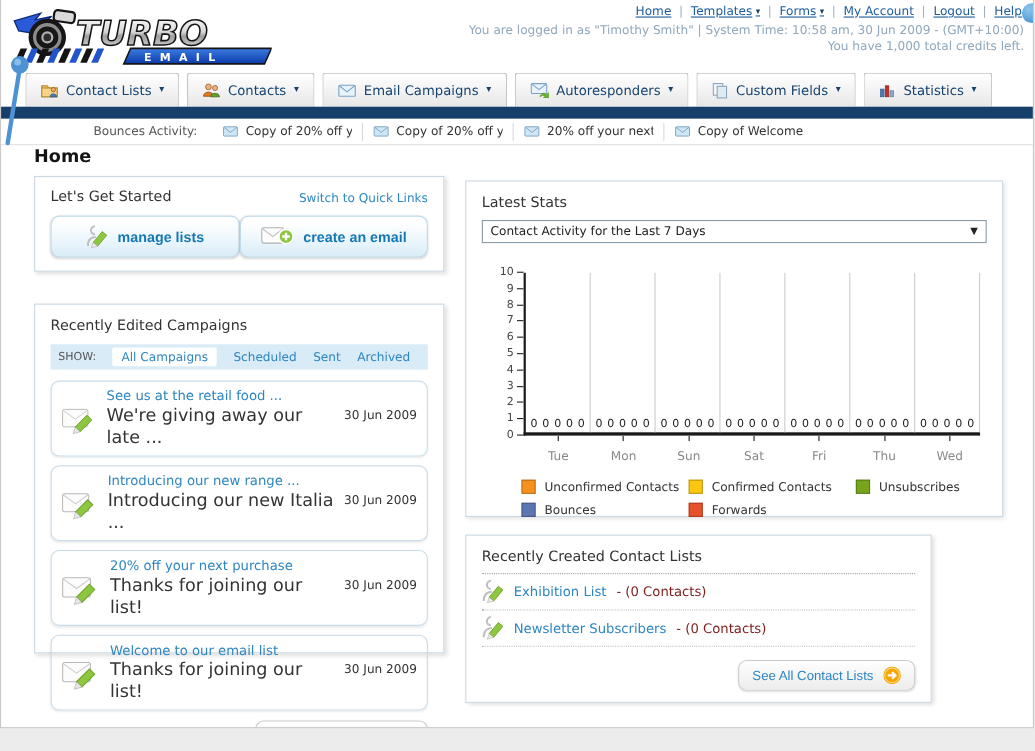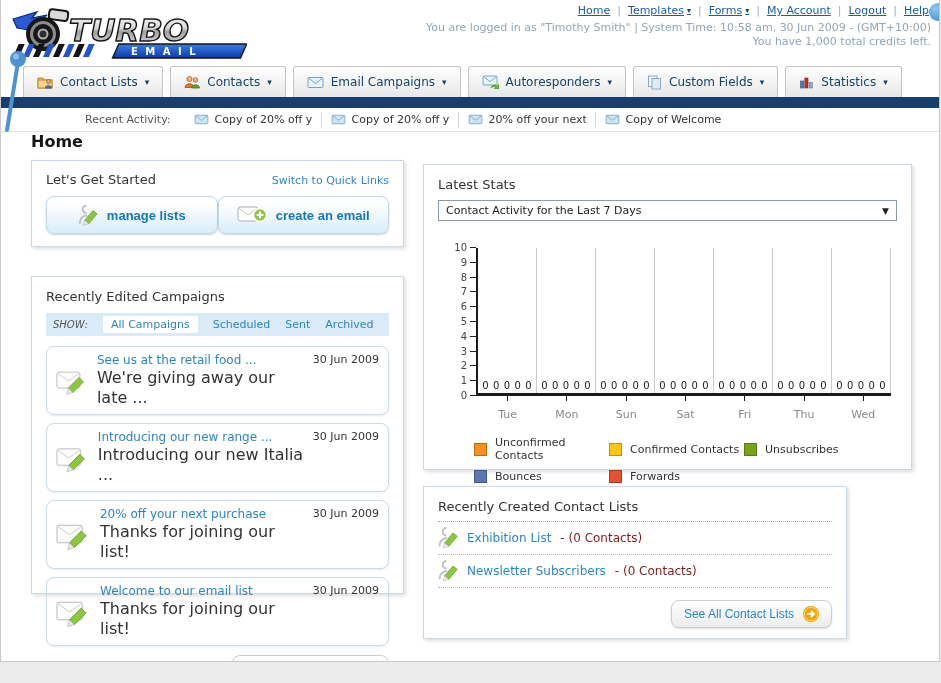--- a/index.html
+++ b/index.html
@@ -46,30 +46,30 @@
   .gs-head { display:flex; justify-content:space-between; align-items:flex-end; }
   .gs-link { font-size:11px; color:#2f87c6; cursor:pointer; text-decoration:none; }
   .gs-btns { display:flex; gap:0; margin-top:9px; }
   .gs-btn { flex:1; height:38px; border-radius:8px; border:1px solid #bdd9ea;
             background:linear-gradient(#ffffff 15%, #d9edf8); box-shadow:0 1px 2px rgba(0,0,0,.18);
             display:flex; align-items:center; justify-content:center; gap:9px;
             font-size:13px; font-weight:bold; color:#1478b4; cursor:pointer; }
 
   .panel-campaigns { left:30px; top:276px; width:373px; height:318px; padding:12px 14px; }
   .filter-bar { background:#d9ebf7; margin-top:9px; padding:4px 7px; display:flex; align-items:center; gap:15px; height:23px; }
-  .show-label { font-size:10px; color:#555;font-style:italic; }
+  .show-label { font-size:10px; color:#555; }
   .filter { font-size:11px; color:#2e86c1; cursor:pointer; text-decoration:none; }
   .filter.active { background:#fff; padding:2px 8px; border-radius:2px; }
   .campaign-list { margin-top:10px; }
   .campaign-item { border:1px solid #c9dcea; border-radius:8px; padding:6px 9px; display:flex;
                    align-items:center; gap:9px; margin-bottom:8px; box-shadow:0 1px 2px rgba(0,0,0,.08); cursor:pointer; }
   .campaign-text { line-height:1.25; }
   .campaign-title { font-size:12px; color:#2e86c1; text-decoration:none; display:block; }
   .campaign-sub { font-size:16px; color:#333; }
-  .campaign-date { margin-left:auto; align-self:flex-start; font-size:11px; color:#333; white-space:nowrap; }
+  .campaign-date { margin-left:auto; align-self:flex-start; font-size:11px; color:#333; white-space:nowrap;margin-top:18px; }
   .view-all-row { text-align:right; margin-top:9px; }
   .pill-btn { display:inline-flex; align-items:center; gap:9px; padding:5px 12px; border:1px solid #cdcdcd;
               border-radius:8px; background:linear-gradient(#ffffff,#ececec); font-size:12px; color:#2e86c1;
               cursor:pointer; box-shadow:0 1px 2px rgba(0,0,0,.14); }
 
   .panel-stats { left:422px; top:164px; width:489px; height:306px; padding:12px 14px; }
   .stats-select { height:21px; border:1px solid #8a9aa8; display:flex; align-items:center; justify-content:space-between;
                   padding:0 7px; font-size:11px; color:#222; background:#fff; margin-top:8px; cursor:pointer; }
   .sel-arrow { font-size:9px; color:#222; }
   .chart { margin-top:27px; }
@@ -80,21 +80,21 @@
   .chart-plot { position:relative; width:415px; height:148px; border-left:2px solid #1a1a1a;
                 border-bottom:3px solid #1a1a1a; display:flex; background:#fff; }
   .chart-group { flex:1; border-right:1px solid #ccc; display:flex; align-items:flex-end;
                  justify-content:space-evenly; padding-bottom:2px; }
   .value-label { font-size:10px; color:#222; line-height:1; }
   .x-axis { display:flex; margin-left:40px; width:415px; }
   .x-cell { flex:1; text-align:center; }
   .x-tick { display:block; width:1px; height:5px; background:#1a1a1a; margin:0 auto 2px; }
   .x-cell span { font-size:11px; color:#888; }
   .legend { margin:14px 0 0 36px; width:470px; display:flex; flex-wrap:wrap; row-gap:8px; }
-  .legend-item { width:135px; display:flex; align-items:center; gap:8px; }
+  .legend-item { width:152px; display:flex; align-items:center; gap:8px; }
   .legend-swatch { width:13px; height:13px; border:1px solid rgba(0,0,0,.25); flex:0 0 13px; }
   .legend-label { font-size:11px; color:#333; }
 
   .panel-lists { left:422px; top:486px; width:424px; height:153px; padding:12px 14px; }
   .panel-lists .panel-title { padding-bottom:7px; border-bottom:1px dotted #aaa; }
   .cl-item { display:flex; align-items:center; gap:9px; padding:4px 0; border-bottom:1px dotted #bbb;
              font-size:12px; cursor:pointer; }
   .cl-name { color:#2e86c1; text-decoration:none; }
   .cl-detail { color:#7f1d1d; }
   .see-all-row { text-align:right; margin-top:12px; }
@@ -229,21 +229,21 @@
         <rect x="5.8" y="3" width="3.2" height="10" fill="#c03028" stroke="#8c1c14" stroke-width="0.6"></rect>
         <rect x="10.1" y="7.5" width="3.2" height="5.5" fill="#88a8cc" stroke="#5a7a9c" stroke-width="0.6"></rect>
       </svg>
       <span>Statistics</span>
       <span class="arr">▾</span>
     </div>
   </nav>
   <div class="navy-bar"></div>
 
   <div class="activity-bar">
-    <span class="activity-label">Recent Activity:</span>
+    <span class="activity-label">Bounces Activity:</span>
     <div class="activity-item">
       <svg width="15" height="11" viewBox="0 0 17 13">
           <rect x="1" y="1.5" width="15" height="10" rx="1" fill="#cfe6f4" stroke="#7aa4c4"></rect>
           <path d="M1.5 2 L8.5 7.5 L15.5 2" fill="none" stroke="#7aa4c4"></path>
         </svg>
       <span>Copy of 20% off yc</span>
     </div>
     <div class="activity-item">
       <svg width="15" height="11" viewBox="0 0 17 13">
           <rect x="1" y="1.5" width="15" height="10" rx="1" fill="#cfe6f4" stroke="#7aa4c4"></rect>

